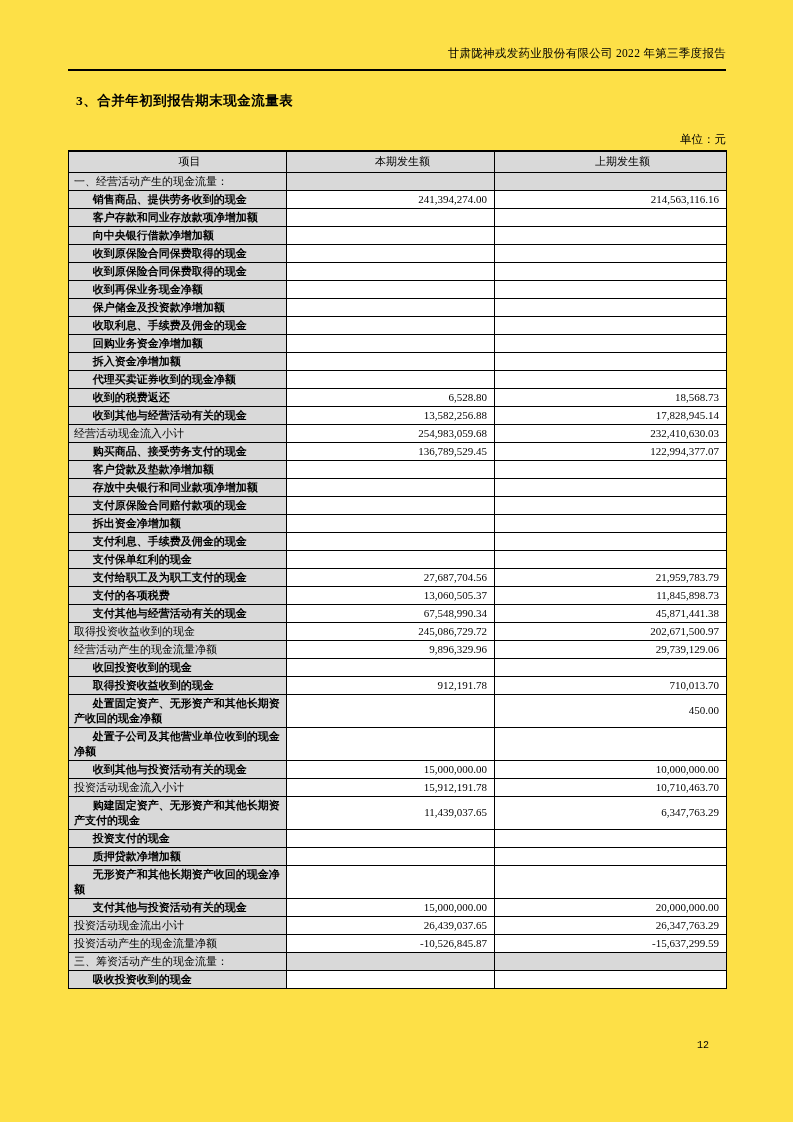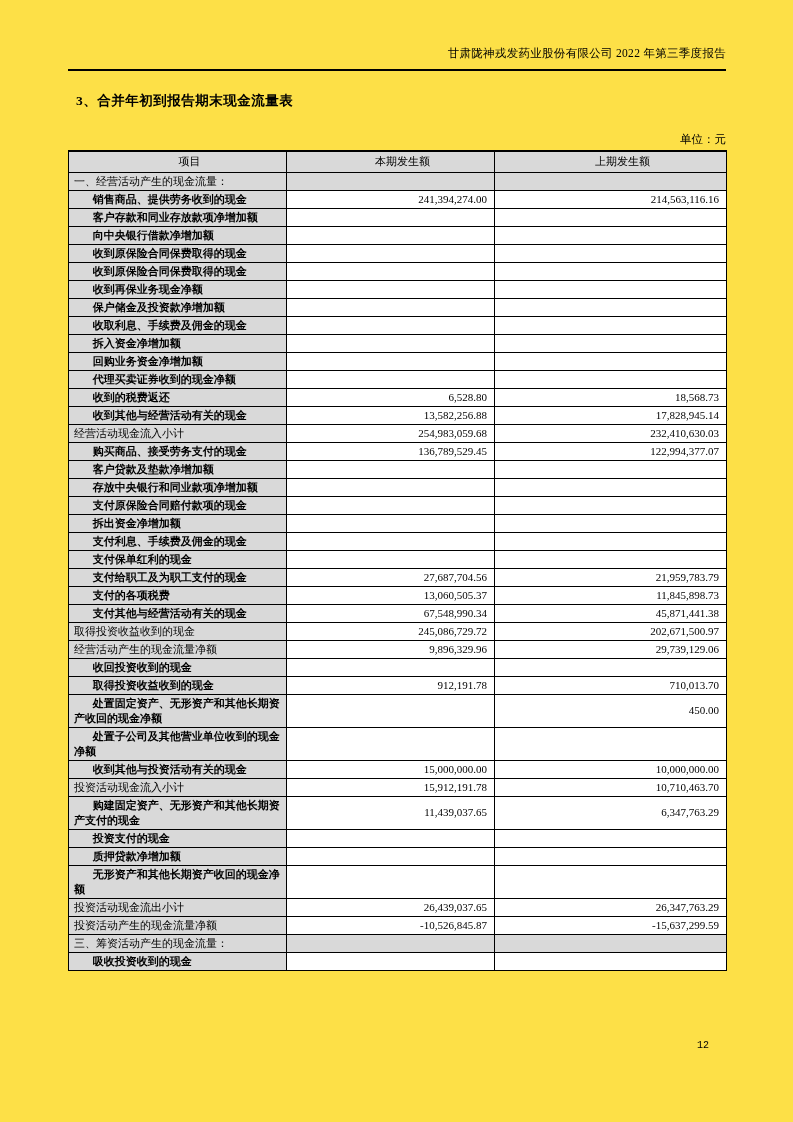--- a/index.html
+++ b/index.html
@@ -137,26 +137,26 @@
           <td class="c-label">保户储金及投资款净增加额</td>
           <td class="c-val"></td>
           <td class="c-val"></td>
         </tr>
         <tr class="row-detail">
           <td class="c-label">收取利息、手续费及佣金的现金</td>
           <td class="c-val"></td>
           <td class="c-val"></td>
         </tr>
         <tr class="row-detail">
+          <td class="c-label">回购业务资金净增加额</td>
+          <td class="c-val"></td>
+          <td class="c-val"></td>
+        </tr>
+        <tr class="row-detail">
           <td class="c-label">拆入资金净增加额</td>
-          <td class="c-val"></td>
-          <td class="c-val"></td>
-        </tr>
-        <tr class="row-detail">
-          <td class="c-label">回购业务资金净增加额</td>
           <td class="c-val"></td>
           <td class="c-val"></td>
         </tr>
         <tr class="row-detail">
           <td class="c-label">代理买卖证券收到的现金净额</td>
           <td class="c-val"></td>
           <td class="c-val"></td>
         </tr>
         <tr class="row-detail">
           <td class="c-label">收到的税费返还</td>
@@ -276,20 +276,25 @@
         <tr class="row-detail">
           <td class="c-label">质押贷款净增加额</td>
           <td class="c-val"></td>
           <td class="c-val"></td>
         </tr>
         <tr class="row-detail">
           <td class="c-label">无形资产和其他长期资产收回的现金净额</td>
           <td class="c-val"></td>
           <td class="c-val"></td>
         </tr>
+        <tr class="row-detail">
+          <td class="c-label">支付其他与投资活动有关的现金</td>
+          <td class="c-val">15,000,000.00</td>
+          <td class="c-val">20,000,000.00</td>
+        </tr>
         <tr class="row-subtotal">
           <td class="c-label">投资活动现金流出小计</td>
           <td class="c-val">26,439,037.65</td>
           <td class="c-val">26,347,763.29</td>
         </tr>
         <tr class="row-subtotal">
           <td class="c-label">投资活动产生的现金流量净额</td>
           <td class="c-val">-10,526,845.87</td>
           <td class="c-val">-15,637,299.59</td>
         </tr>

